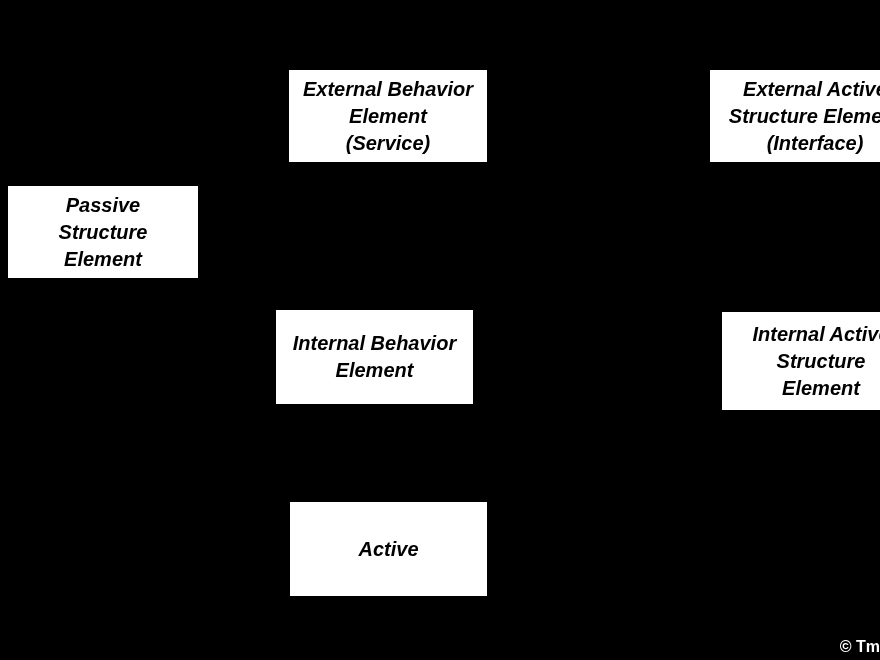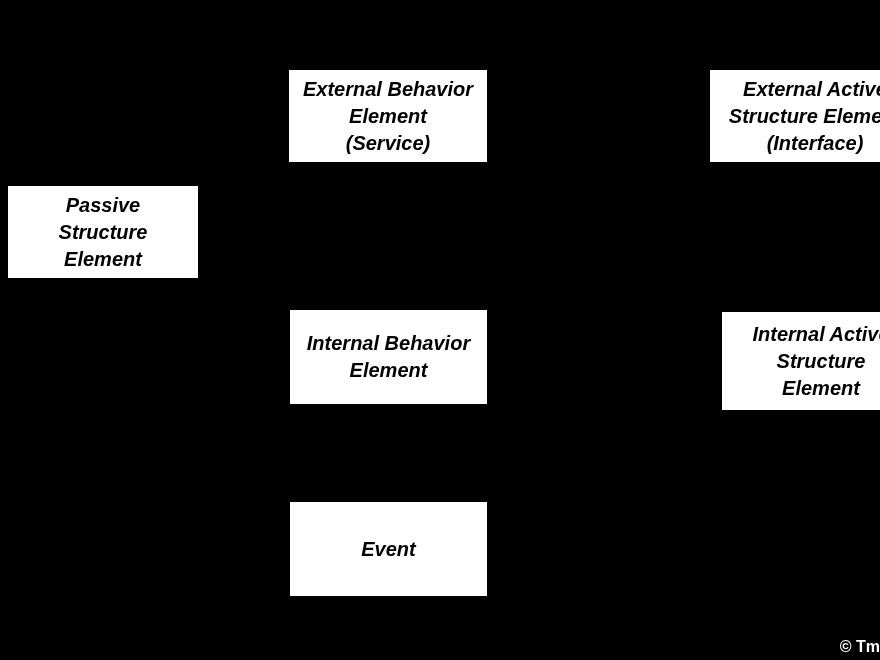--- a/index.html
+++ b/index.html
@@ -30,21 +30,21 @@
     font-style: italic;
     font-size: 20px;
     line-height: 1.35;
     white-space: pre-line;
     padding: 2px 4px;
   }
   
   #box-external-behavior { left: 289px; top: 70px;  width: 198px; height: 92px; }
   #box-external-active   { left: 710px; top: 70px;  width: 210px; height: 92px; }
   #box-passive-structure { left: 8px;   top: 178px; width: 190px; height: 92px; margin-top: 8px; }
-  #box-internal-behavior { left: 290px; top: 310px; width: 197px; height: 94px; }
+  #box-internal-behavior { left: 276px; top: 310px; width: 197px; height: 94px; }
   #box-internal-active   { left: 722px; top: 312px; width: 198px; height: 98px; }
   #box-event             { left: 290px; top: 502px; width: 197px; height: 94px; }
 
   .watermark {
     position: absolute;
     right: 0px;
     bottom: 4px;
     color: #ffffff;
     font-size: 16px;
     font-weight: bold;
@@ -79,18 +79,18 @@
 Element</span>
   </div>
 
   <div class="node" id="box-internal-active">
     <span class="node-label">Internal Active
 Structure
 Element</span>
   </div>
 
   <div class="node" id="box-event">
-    <span class="node-label">Event</span>
+    <span class="node-label">Active</span>
   </div>
 
   <div class="watermark">© Tm</div>
 
 </div>
 
 </body></html>

